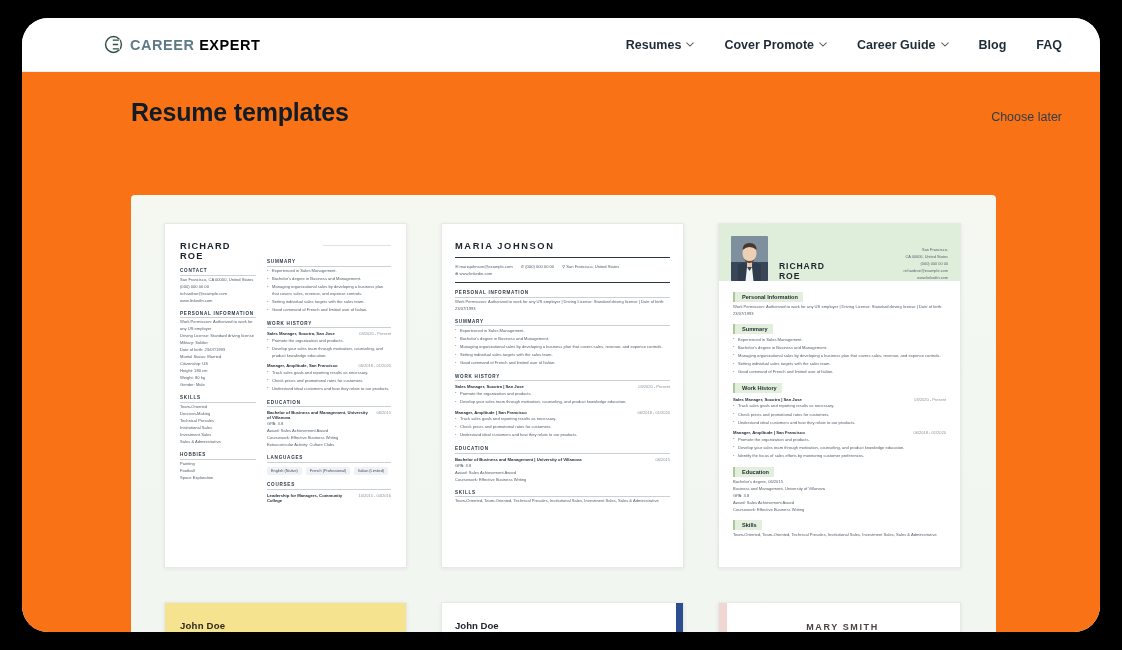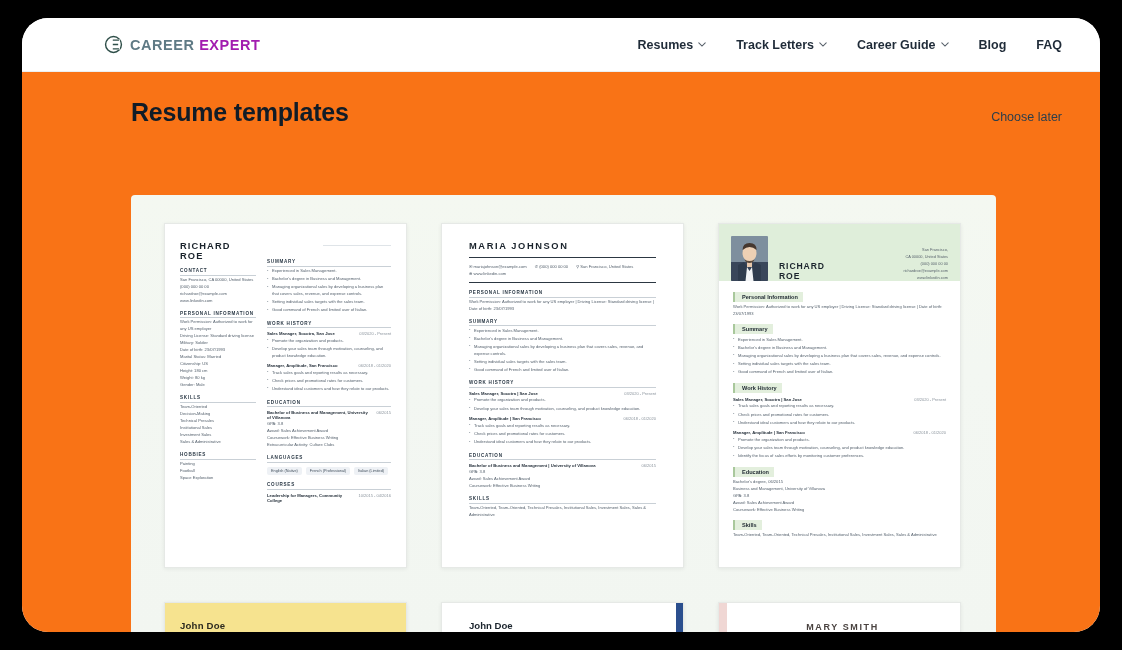--- a/index.html
+++ b/index.html
@@ -29,21 +29,21 @@
     display: flex;
     align-items: center;
     padding: 0 38px 0 82px;
   }
   .logo { display: flex; align-items: center; gap: 7px; }
   .logo-mark { width: 19px; height: 19px; display: block; }
   .logo-text {
     font-size: 14.5px; font-weight: 700; letter-spacing: .55px;
   }
   .logo-text .w1 { color: #5f7a85; margin-top: 29px; }
-  .logo-text .w2 { color: #a21caf; }
+  .logo-text .w2 { color: #000000; }
 
   .nav { margin-left: auto; display: flex; align-items: center; gap: 30px; }
   .nav-item {
     font-size: 12.5px; color: #1f2b38; font-weight: 600;
     display: inline-flex; align-items: center; gap: 5px;
     cursor: pointer; white-space: nowrap; text-align: right;
   }
   .caret { width: 8px; height: 5px; display: block; opacity: .75; }
   .login-btn {
     margin-left: 18px;
@@ -90,21 +90,21 @@
     position: relative;
     width: 243px; height: 345px;
     background: #fff;
     border: 1px solid #e6e9e6;
     box-shadow: 0 1px 4px rgba(20,30,25,.07);
     overflow: hidden;
     cursor: pointer;
   }
 
   
-  .r { position: absolute; inset: 0; padding: 17px 27px; }
+  .r { position: absolute; inset: 0; padding: 17px 13px; }
   .rname {
     font-size: 9.3px; font-weight: 700; letter-spacing: 1.1px; color: #1a232c;
   }
   .sec-h {
     font-size: 4.6px; font-weight: 700; letter-spacing: .75px; color: #2b3946;
     text-transform: uppercase; margin-top: 7px; padding-bottom: 1.5px;
     border-bottom: .7px solid #c9d0d6;
   }
   .ln { font-size: 4.1px; color: #55616d; line-height: 1.72; }
   .bul { font-size: 4.1px; color: #55616d; line-height: 1.6; padding-left: 5px; position: relative; margin-top: 1.6px; }
@@ -173,21 +173,21 @@
     </div>
 
     <nav class="nav">
       <span class="nav-item">
         <span>Resumes</span>
         <svg class="caret" viewBox="0 0 10 6">
             <path d="M1 1l4 4 4-4" fill="none" stroke="#1f2b38" stroke-width="1.3" stroke-linecap="round"></path>
           </svg>
       </span>
       <span class="nav-item">
-        <span>Track Letters</span>
+        <span>Cover Promote</span>
         <svg class="caret" viewBox="0 0 10 6">
             <path d="M1 1l4 4 4-4" fill="none" stroke="#1f2b38" stroke-width="1.3" stroke-linecap="round"></path>
           </svg>
       </span>
       <span class="nav-item">
         <span>Career Guide</span>
         <svg class="caret" viewBox="0 0 10 6">
             <path d="M1 1l4 4 4-4" fill="none" stroke="#1f2b38" stroke-width="1.3" stroke-linecap="round"></path>
           </svg>
       </span>

